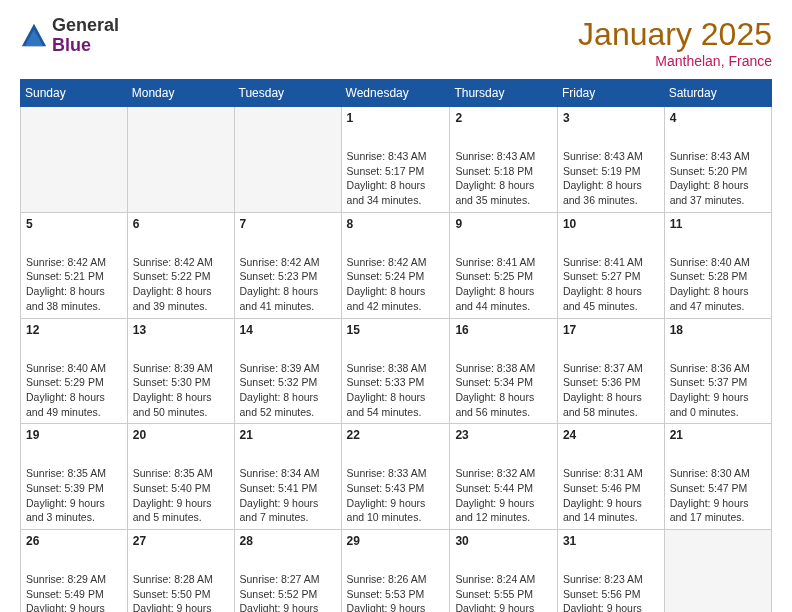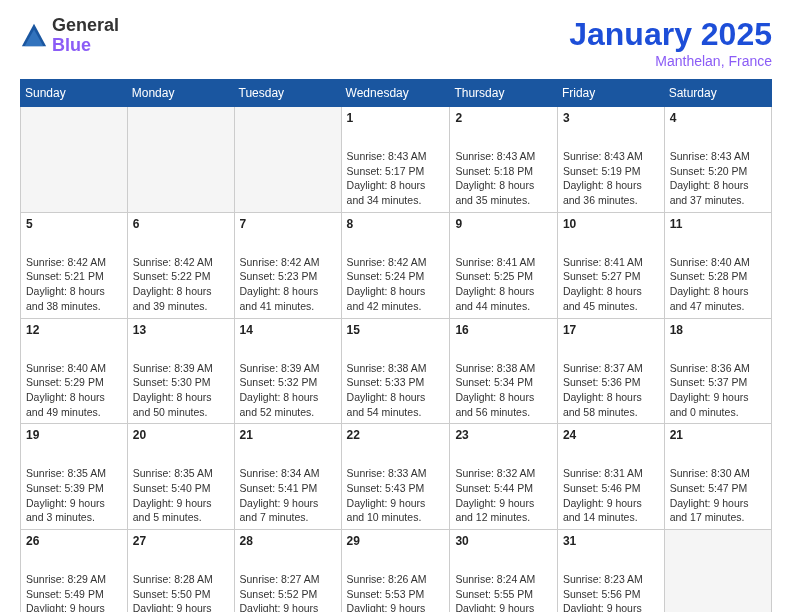--- a/index.html
+++ b/index.html
@@ -33,38 +33,38 @@
       justify-content: center;
     }
     .logo-general {
       font-size: 18px;
       font-weight: bold;
       color: #333;
     }
     .logo-blue {
       font-size: 18px;
       font-weight: bold;
-      color: #8b5cf6;
+      color: #701a75;
     }
     .logo-icon {
       width: 28px;
       height: 28px;
       margin-right: 4px;
     }
     .title-section {
       text-align: right;
     }
     .calendar-title {
       font-size: 32px;
-      font-weight: bold;
-      color: #1d4ed8;
+      font-weight: normal;
+      color: #a16207;
     }
     .calendar-subtitle {
       font-size: 14px;
-      color: #8b5cf6;
+      color: #be185d;
     }
     .calendar {
       width: 100%;
       border-collapse: collapse;
       font-size: 11px;
     }
     .calendar thead th {
       background-color: #1a56a0;
       color: #fff;
       padding: 6px 4px;

